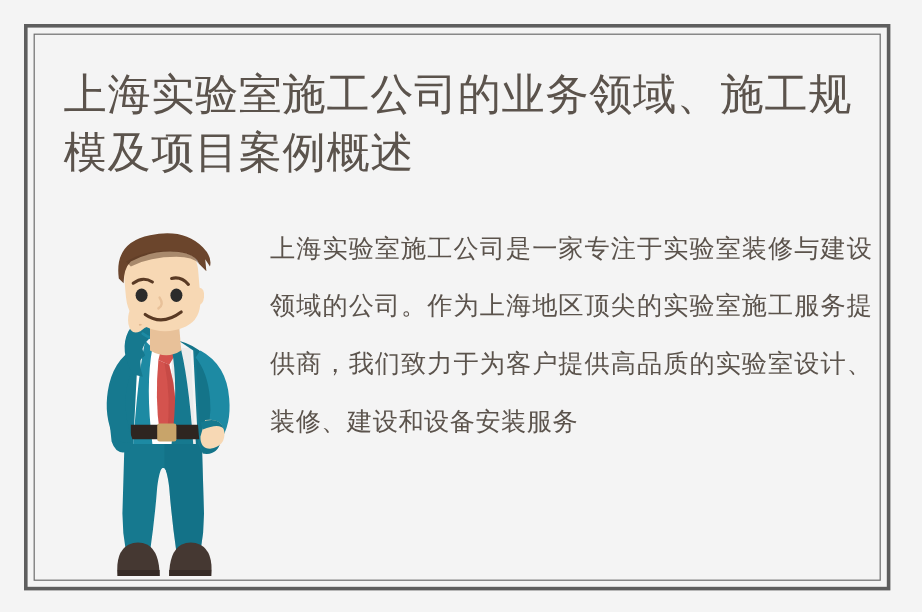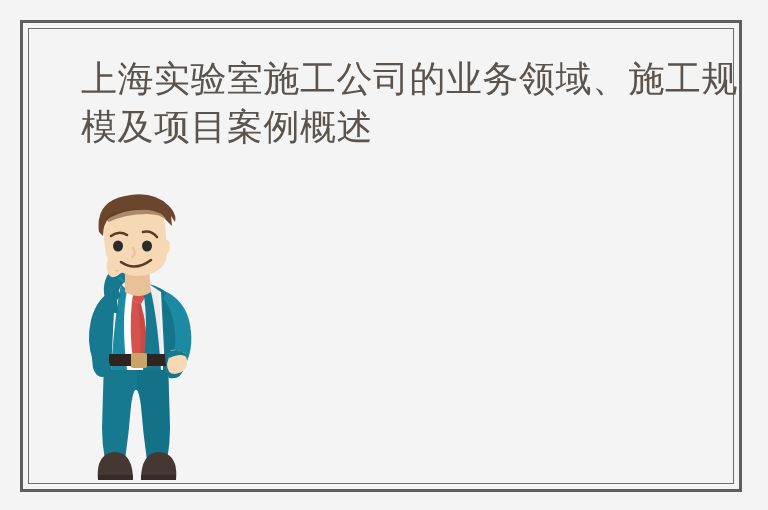--- a/index.html
+++ b/index.html
@@ -54,21 +54,20 @@
     position: absolute;
     left: 24px;
     top: 26px;
     width: 660px;
     font-size: 36px;
     line-height: 48px;
     letter-spacing: 0.5px;
     color: #5b534c;
     font-weight: 400;
     white-space: pre-line;
-    margin-left: 28px;
   }
 
   
   .body-row {
     position: absolute;
     left: 0;
     top: 155px;
     right: 0;
     bottom: 0;
   }
@@ -166,19 +165,20 @@
 
               <ellipse cx="47" cy="54" rx="5" ry="5.6" fill="#2b2b2b"></ellipse>
               <ellipse cx="76" cy="54" rx="5" ry="5.6" fill="#2b2b2b"></ellipse>
 
               <path d="M62 56 Q66 62 61 65" stroke="#e8c199" stroke-width="2" fill="none" stroke-linecap="round"></path>
 
               <path d="M50 70 Q64 80 80 68" stroke="#5a3a24" stroke-width="2.6" fill="none" stroke-linecap="round"></path>
             </svg>
           </div>
 
+          <div class="body-text">上海实验室施工公司是一家专注于实验室装修与建设领域的公司。作为上海地区顶尖的实验室施工服务提供商，我们致力于为客户提供高品质的实验室设计、装修、建设和设备安装服务</div>
 
         </div>
       </div>
     </div>
   </div>
 
 </div>
 
 </body></html>

